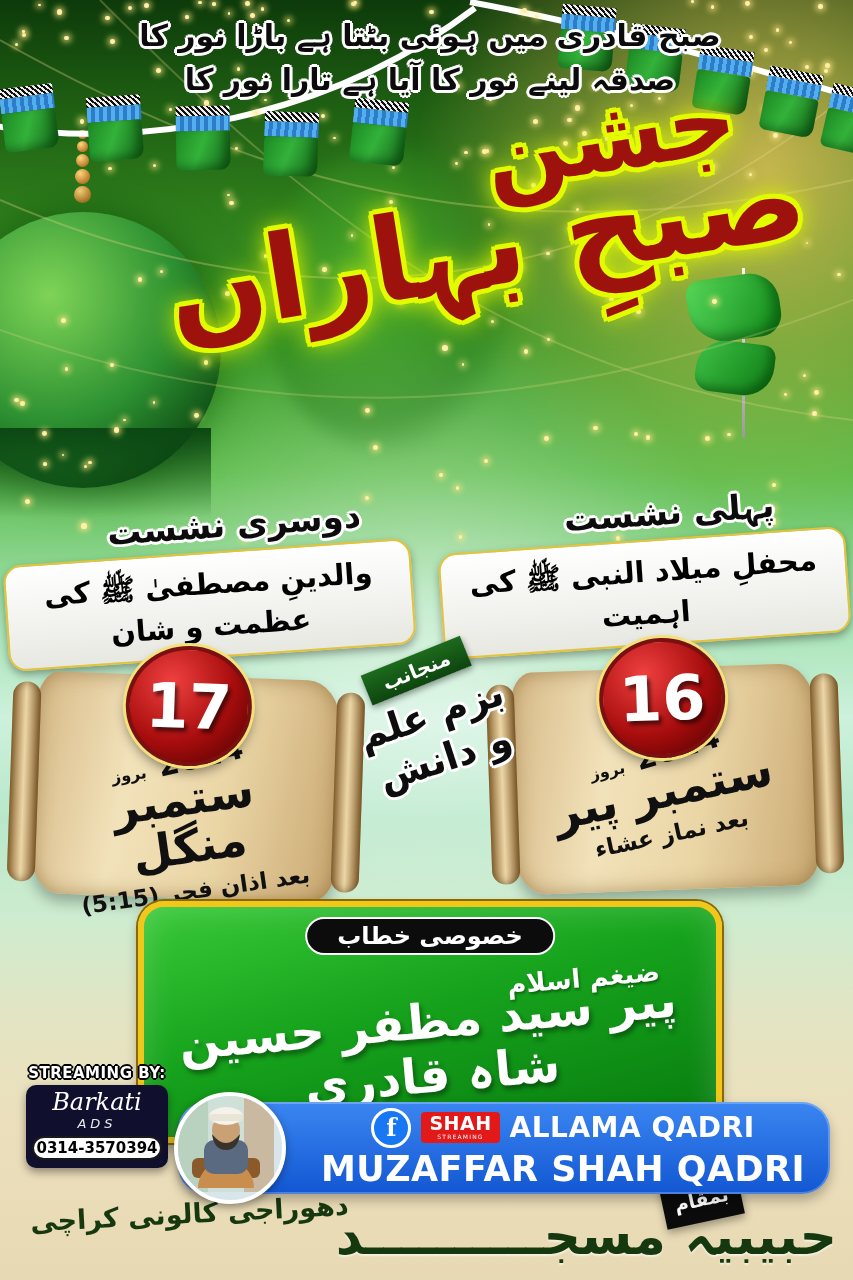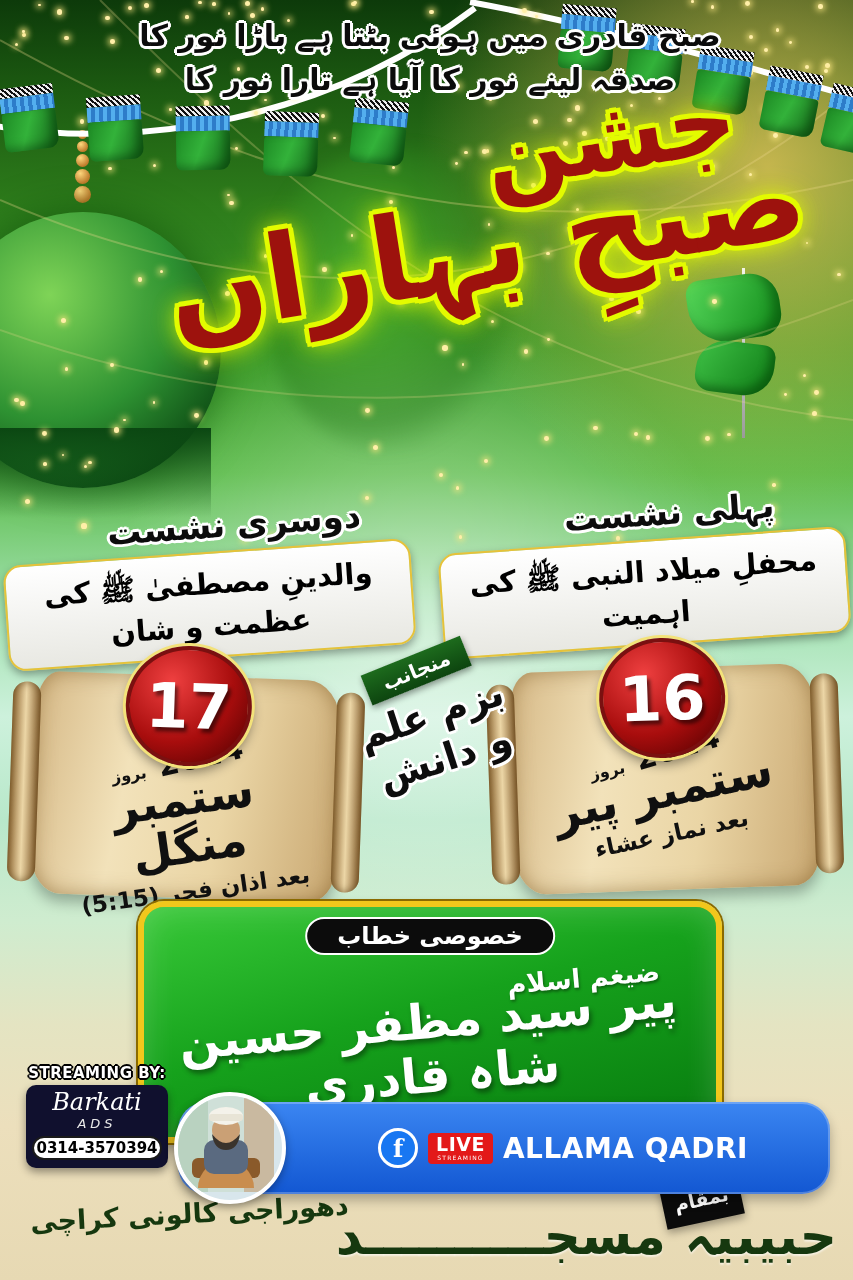--- a/index.html
+++ b/index.html
@@ -487,25 +487,26 @@
         <circle cx="48" cy="34" r="14" fill="#caa075"></circle>
         <path d="M34 38 q14 18 28 0 q-2 16 -14 16 q-12 0 -14 -16z" fill="#3a332c"></path>
         <ellipse cx="48" cy="20" rx="17" ry="9" fill="#f4f2ea"></ellipse>
         <rect x="31" y="18" width="34" height="7" rx="3" fill="#e8e4d6"></rect>
       </svg>
     </div>
     <div class="lb-content">
       <div class="lb-row1">
         <span class="fb-icon">f</span>
         <span class="live-badge">
-          <div class="live">LIVE</div>
+          <div class="live">SHAH</div>
           <div class="streaming">STREAMING</div>
         </span>
         <span class="lb-name1">ALLAMA QADRI</span>
       </div>
+      <div class="lb-name2">MUZAFFAR SHAH QADRI</div>
     </div>
   </div>
 
   <div class="venue">
     <div class="venue-badge">بمقام</div>
     <div class="venue-masjid">حبیبیہ مسجــــــــــد</div>
     <div class="venue-address">دھوراجی کالونی کراچی</div>
   </div>
 
 </div>

